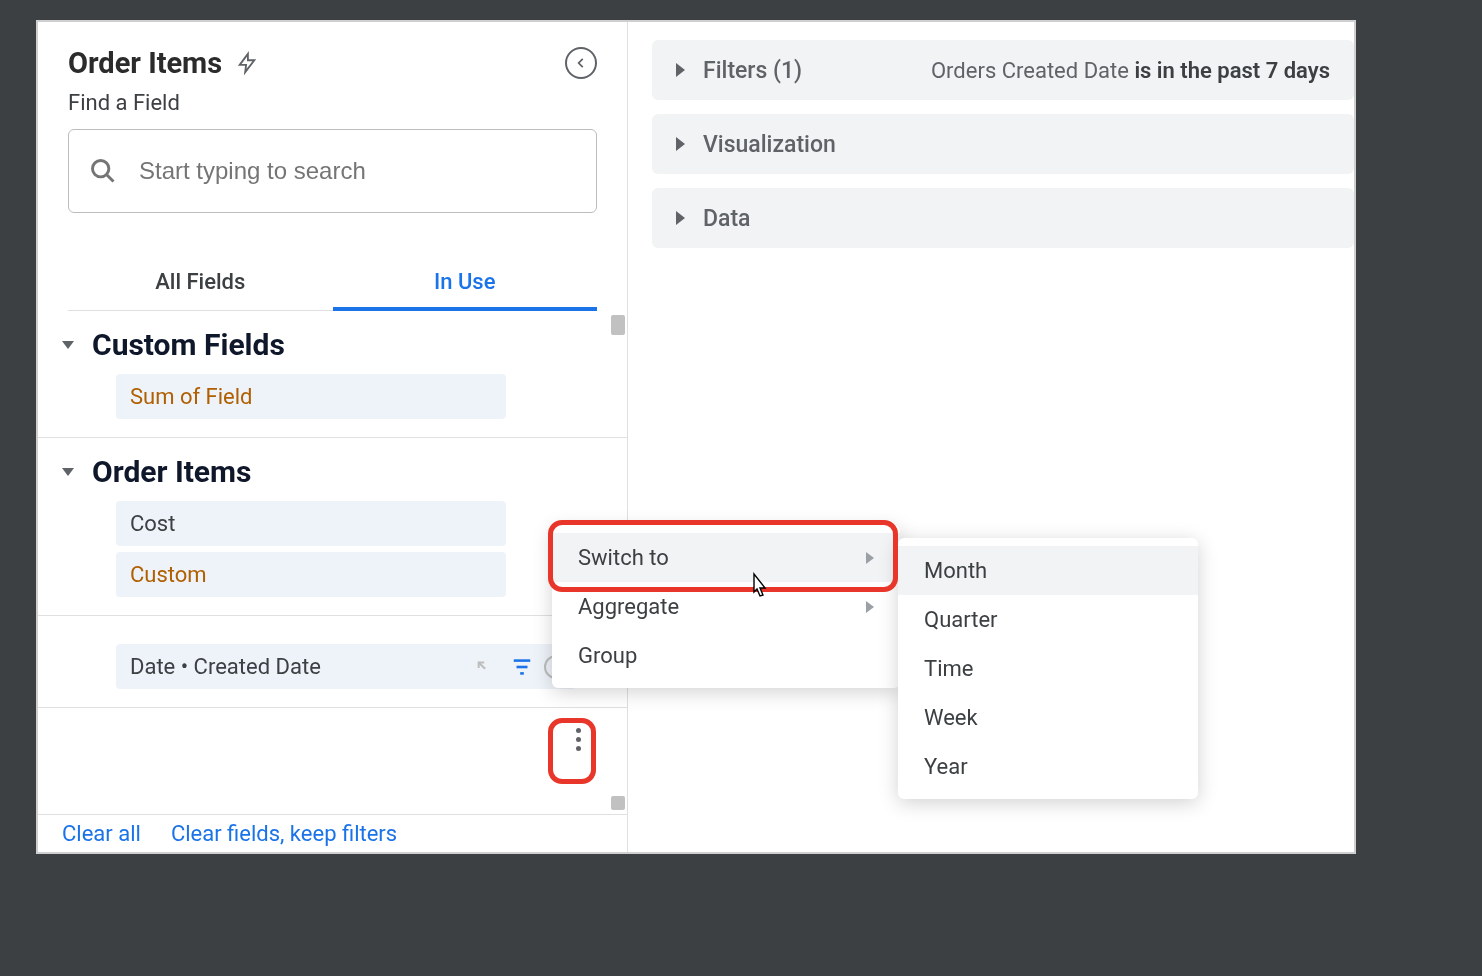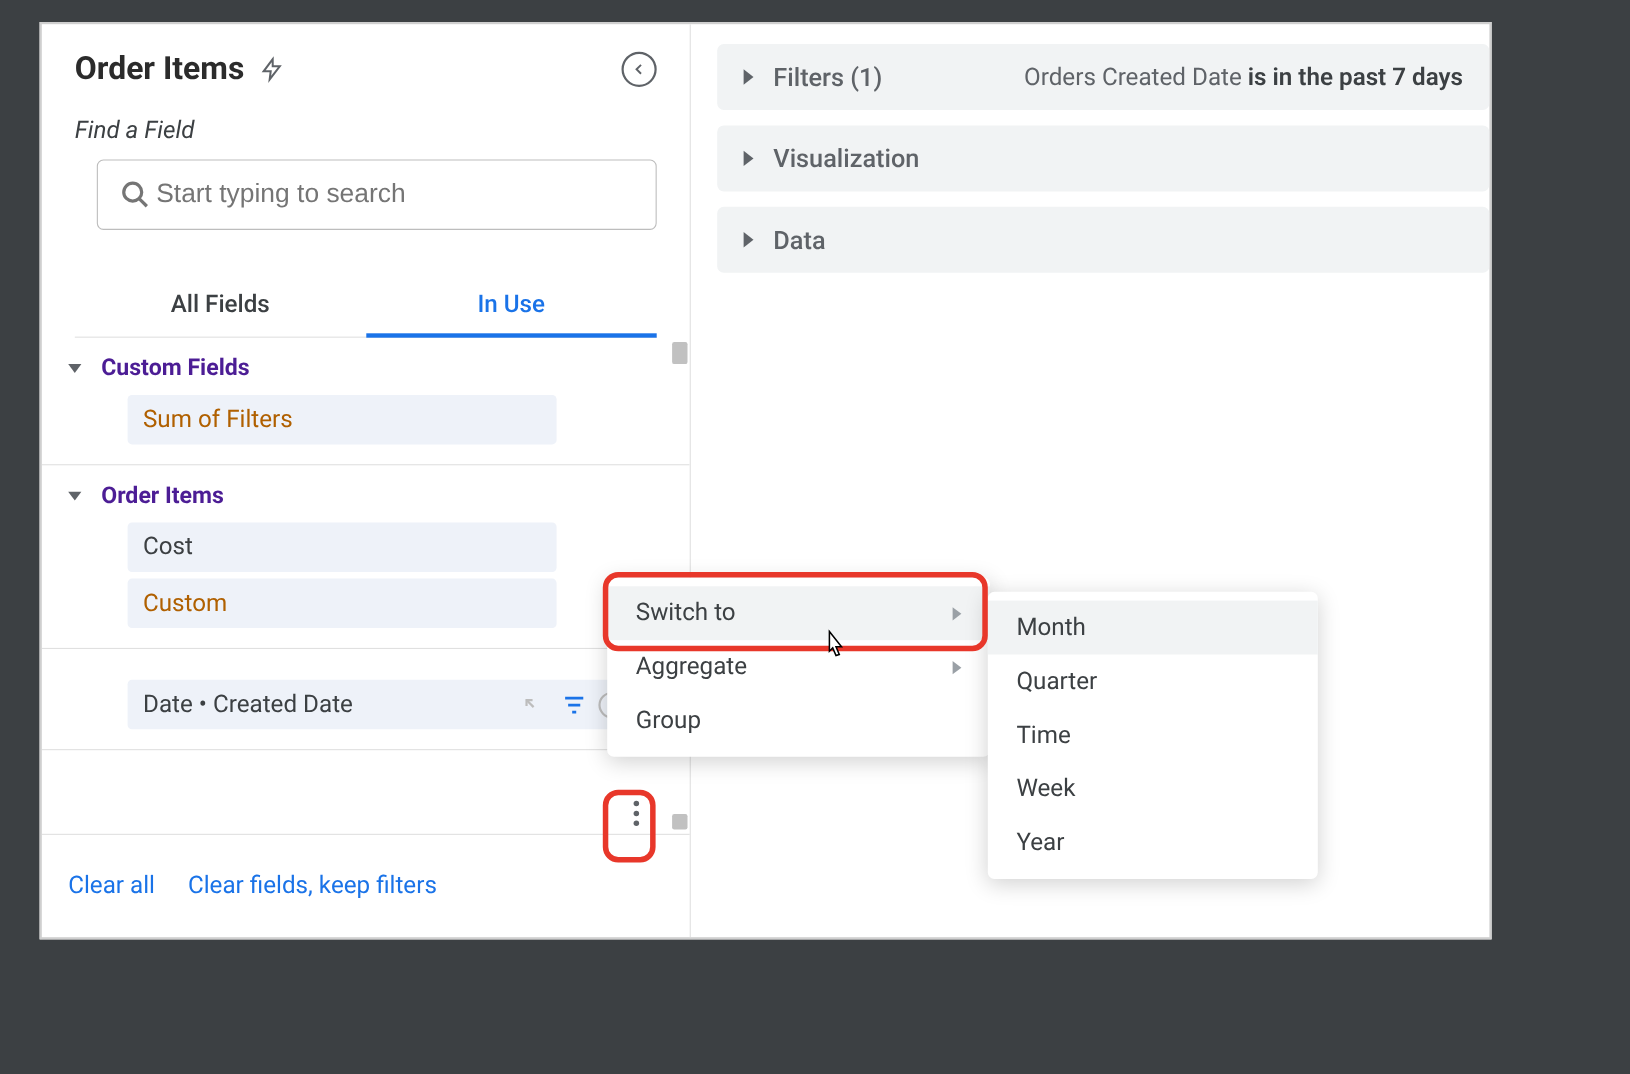--- a/index.html
+++ b/index.html
@@ -47,35 +47,33 @@
   .bolt-icon svg { display:block; }
   .collapse-btn {
     margin-left: auto;
     width: 32px; height: 32px;
     border: 2.5px solid #5f6368;
     border-radius: 50%;
     display:flex; align-items:center; justify-content:center;
     color:#5f6368;
   }
   .find-label {
-    margin-top: 26px;
+    margin-top: 10px;
     font-size: 22px;
     color: #3c4043;
-    font-style: italic;
   }
   .search-wrap {
     margin-top: 14px;
     border: 1px solid #bdbdbd;
     border-radius: 6px;
-    height: 64px;
+    height: 84px;
     display:flex;
     align-items:center;
     padding: 0 20px;
-    gap: 5px;
-    margin-left: 20px;
+    gap: 22px;
   }
   .search-wrap input {
     border:none; outline:none;
     font-size: 24px;
     color:#5f6368;
     flex:1;
     background:transparent;
   }
   .search-wrap input::placeholder { color:#757575; }
   .tabs {
@@ -117,23 +115,23 @@
   .scroll-gutter.bottom { top:auto; bottom:4px; height:14px; background:#c1c1c1;}
   .section {
     border-bottom: 1px solid #e0e0e0;
     padding: 16px 0 18px 0;
   }
   .section-head {
     display:flex;
     align-items:center;
     gap: 18px;
     padding: 0 24px;
-    font-size: 21px;
+    font-size: 30px;
     font-weight:700;
-    color:#4c1d95;
+    color:#0f172a;
   }
   .caret-down {
     width:0;height:0;
     border-left:6px solid transparent;
     border-right:6px solid transparent;
     border-top:8px solid #5f6368;
   }
   .pill-list { padding: 12px 24px 0 78px; display:flex; flex-direction:column; gap:6px;}
   .pill {
     background:#eef2f9;
@@ -164,21 +162,21 @@
     font-size:14px; color:#bdbdbd; font-weight:600;
   }
   .kebab {
     width:40px;height:54px;
     display:flex;align-items:center;justify-content:center;
     flex-direction:column; gap:4px;
   }
   .kebab span { width:5px;height:5px;border-radius:50%;background:#5f6368;}
   .lp-footer {
     border-top:1px solid #e0e0e0;
-    padding: 34px 24px;
+    padding: 6px 24px;
     display:flex;
     gap:30px;
     font-size:22px;
   }
   .lp-footer a { color:#1a73e8; text-decoration:none; }
   
   .right-panel {
     flex:1;
     padding: 18px 0 0 24px;
     display:flex;
@@ -285,21 +283,21 @@
     <div class="field-scroll">
       <div class="scroll-gutter"></div>
 
       <div class="section">
         <div class="section-head">
           <span class="caret-down"></span>
           <span>Custom Fields</span>
         </div>
         <div class="pill-list">
           <div class="pill measure wide">
-            <span>Sum of Filters</span>
+            <span>Sum of Field</span>
           </div>
         </div>
       </div>
 
       <div class="section">
         <div class="section-head">
           <span class="caret-down"></span>
           <span>Order Items</span>
         </div>
         <div class="pill-list">

